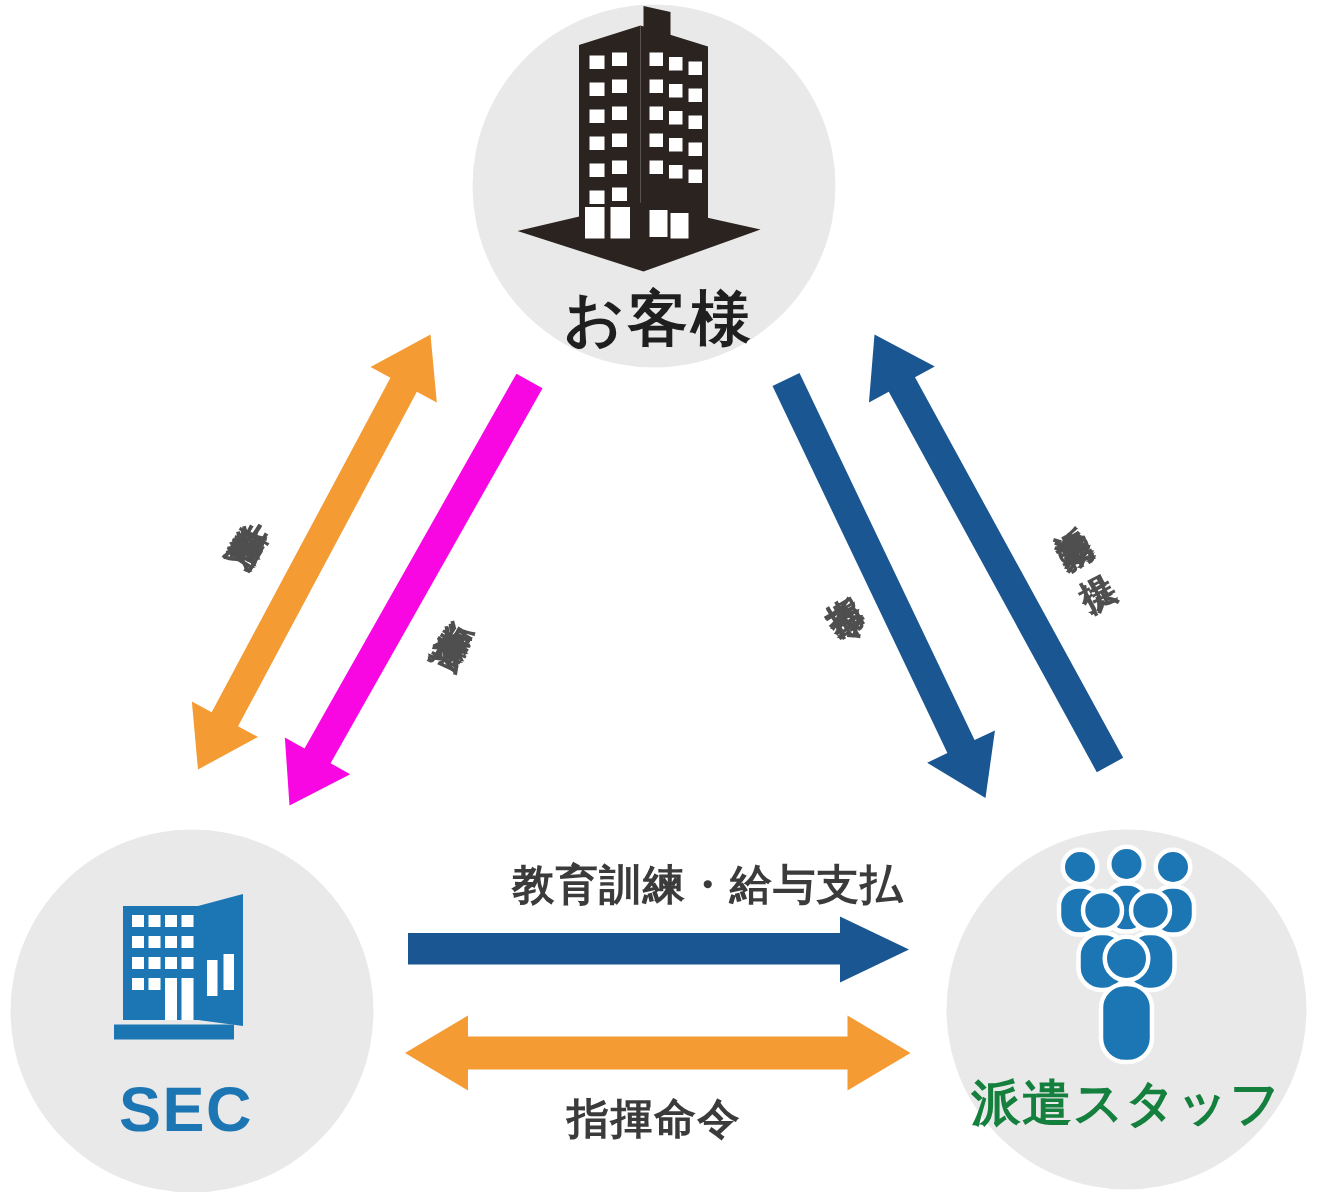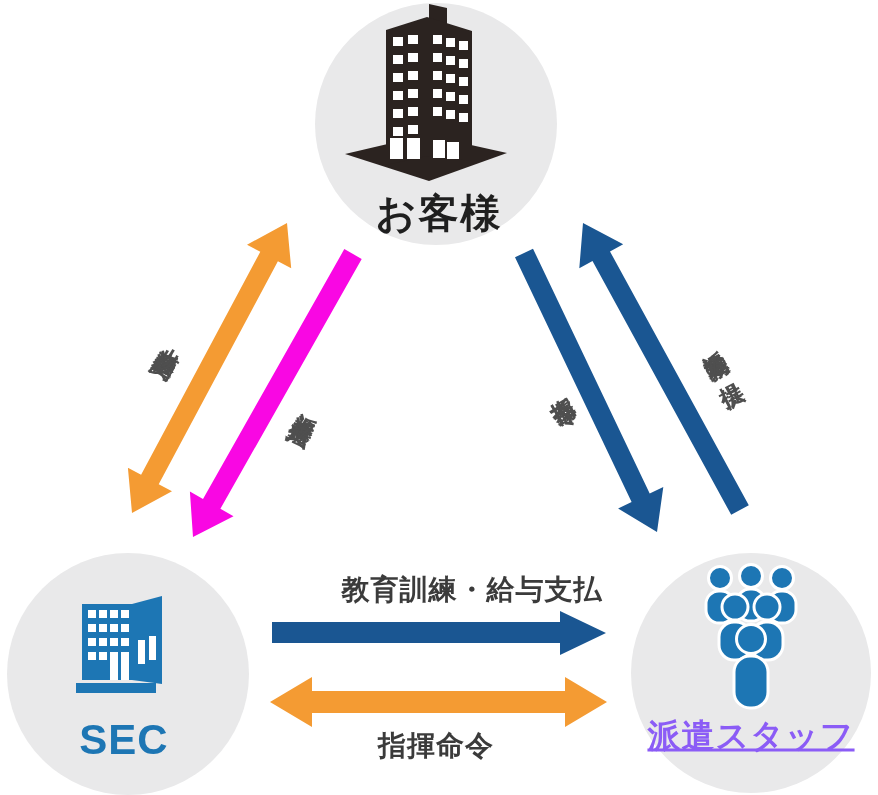--- a/index.html
+++ b/index.html
@@ -166,21 +166,21 @@
         <rect x="21" y="60" width="32" height="38" rx="15"></rect>
       <circle cx="69" cy="45" r="13"></circle>   
         <rect x="53" y="60" width="32" height="38" rx="15"></rect>
       <circle cx="53" cy="77" r="14.5"></circle> 
         <rect x="36" y="94" width="34" height="52" rx="16"></rect>
     </g>
   </svg>
 
   <div class="node-label customer-label">お客様</div>
   <div class="node-label sec-label" style="color: rgb(29, 118, 180);">SEC</div>
-  <div class="node-label staff-label" style="color: #8b5cf6; text-decoration: underline;">派遣スタッフ</div>
+  <div class="node-label staff-label" style="color: #15803d;">派遣スタッフ</div>
 
   <div class="vlabel jinzai" style="color: rgb(79, 79, 79);">人材派遣契約</div>
   <div class="vlabel ryokin" style="color: rgb(79, 79, 79);">派遣料金支払</div>
   <div class="vlabel shiki" style="color: rgb(79, 79, 79);">指揮命令</div>
   <div class="vlabel gyomu" style="color: rgb(79, 79, 79);">派遣業務の提供</div>
 
   <div class="hlabel kyoiku" style="color: rgb(59, 59, 59);">教育訓練・給与支払</div>
   <div class="hlabel koyo" style="color: rgb(59, 59, 59);">指揮命令</div>
 
 </div>

